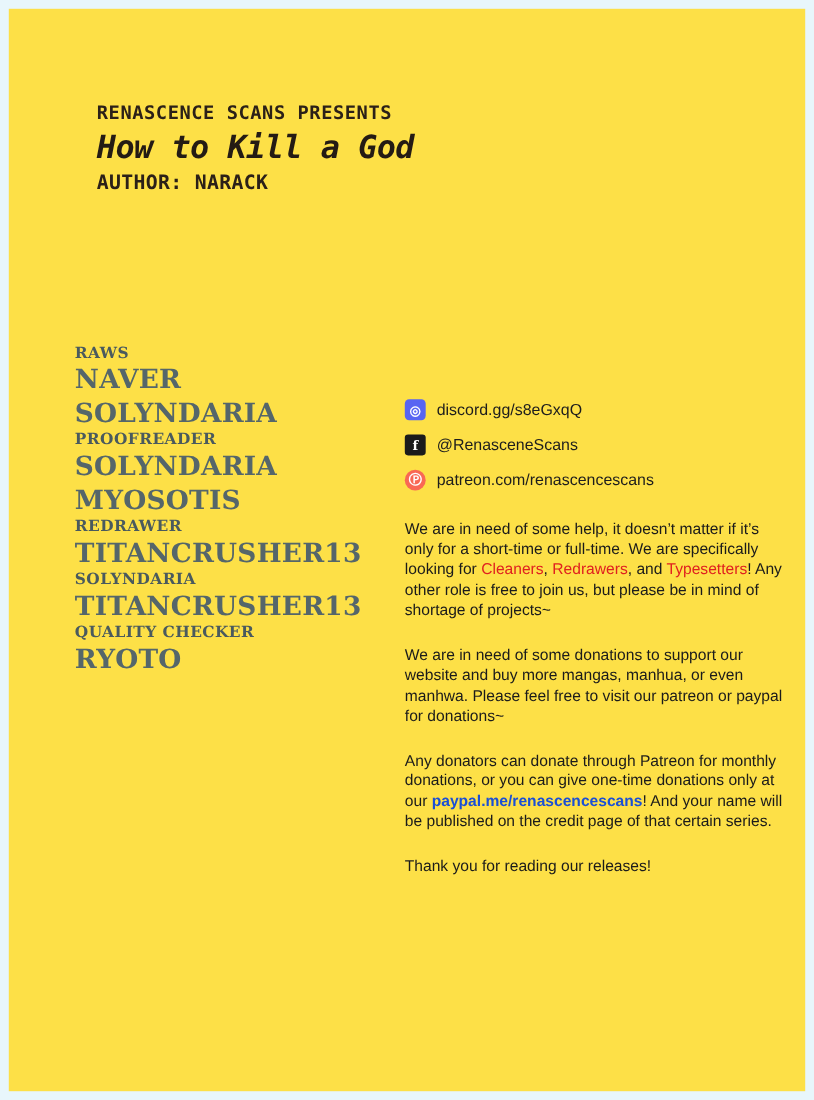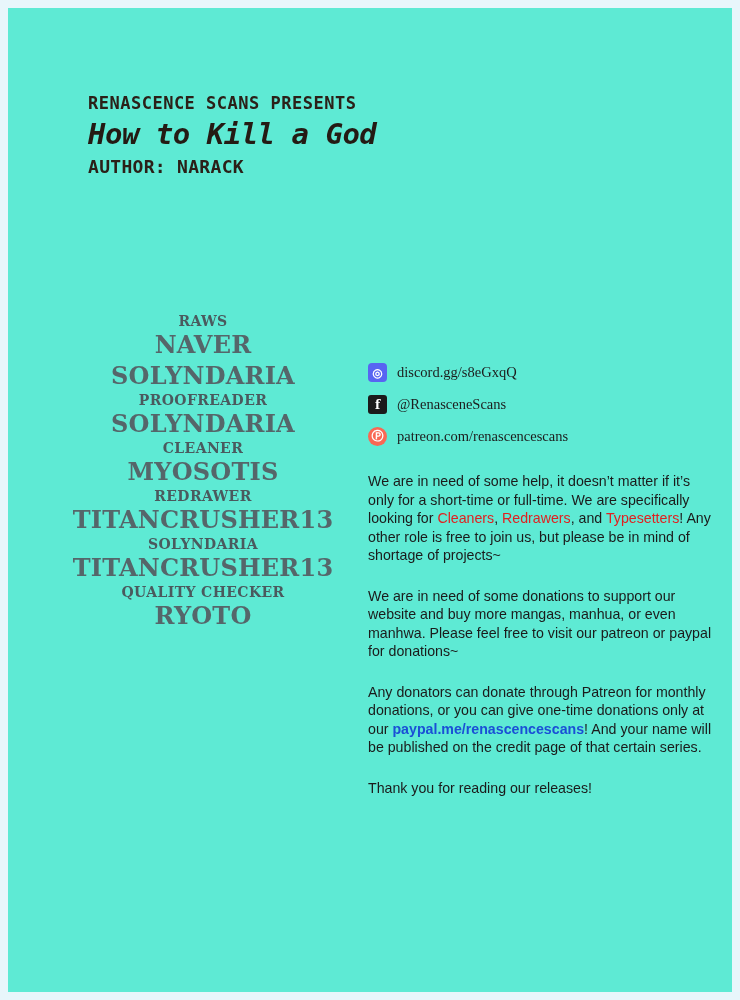--- a/index.html
+++ b/index.html
@@ -13,21 +13,21 @@
     font-family: "Liberation Sans", sans-serif;
     overflow: hidden;
     position: relative;
   }
   .page {
     position: absolute;
     left: 8px;
     top: 8px;
     width: 724px;
     height: 984px;
-    background: #5eead4;
+    background: #fde047;
   }
 
   
   .header {
     position: absolute;
     left: 80px;
     top: 85px;
   }
   .presents {
     font-family: "DejaVu Sans Mono", monospace;
@@ -59,21 +59,21 @@
     white-space: nowrap;
     letter-spacing: 0.3px;
   }
 
   
   .staff {
     position: absolute;
     left: 60px;
     top: 305px;
     width: 270px;
-    text-align: center;
+    text-align: left;
   }
   .role {
     font-family: "DejaVu Serif", serif;
     font-weight: bold;
     font-size: 14px;
     line-height: 17px;
     color: #4a5a5e;
     letter-spacing: 0.4px;
   }
   .person {
@@ -109,21 +109,21 @@
     justify-content: center;
     color: #ffffff;
     font-size: 12px;
     font-weight: bold;
     font-family: "Liberation Sans", sans-serif;
   }
   .icon-discord { background: #5865F2; }
   .icon-facebook { background: #1b1b1b; border-radius: 3px; font-family: "DejaVu Serif", serif; }
   .icon-patreon { background: #F96854; border-radius: 50%; }
   .social-text {
-    font-family: Liberation Serif, serif;
+    font-family: Liberation Sans, sans-serif;
     font-size: 14.5px;
     color: #1d1d1d;
   }
 
   .para {
     font-family: "Liberation Sans", sans-serif;
     font-size: 14.2px;
     line-height: 18.5px;
     color: #1b1b1b;
     margin: 0 0 22px 0;
@@ -149,21 +149,20 @@
     <p class="title">How to Kill a God</p>
     <p class="credit-line">AUTHOR: NARACK</p>
   </div>
 
   <div class="staff">
     <div class="role">RAWS</div>
     <div class="person">NAVER</div>
     <div class="person">SOLYNDARIA</div>
     <div class="role">PROOFREADER</div>
     <div class="person">SOLYNDARIA</div>
-    <div class="role">CLEANER</div>
     <div class="person">MYOSOTIS</div>
     <div class="role">REDRAWER</div>
     <div class="person">TITANCRUSHER13</div>
     <div class="role">SOLYNDARIA</div>
     <div class="person">TITANCRUSHER13</div>
     <div class="role">QUALITY CHECKER</div>
     <div class="person">RYOTO</div>
   </div>
 
   <div class="right">

